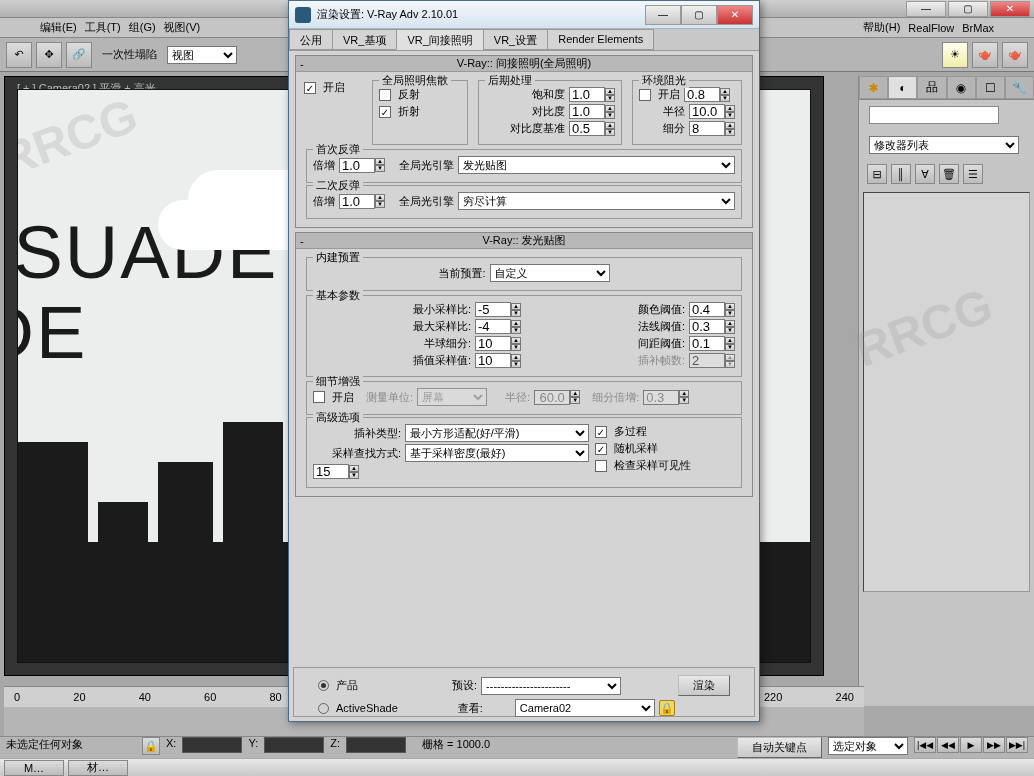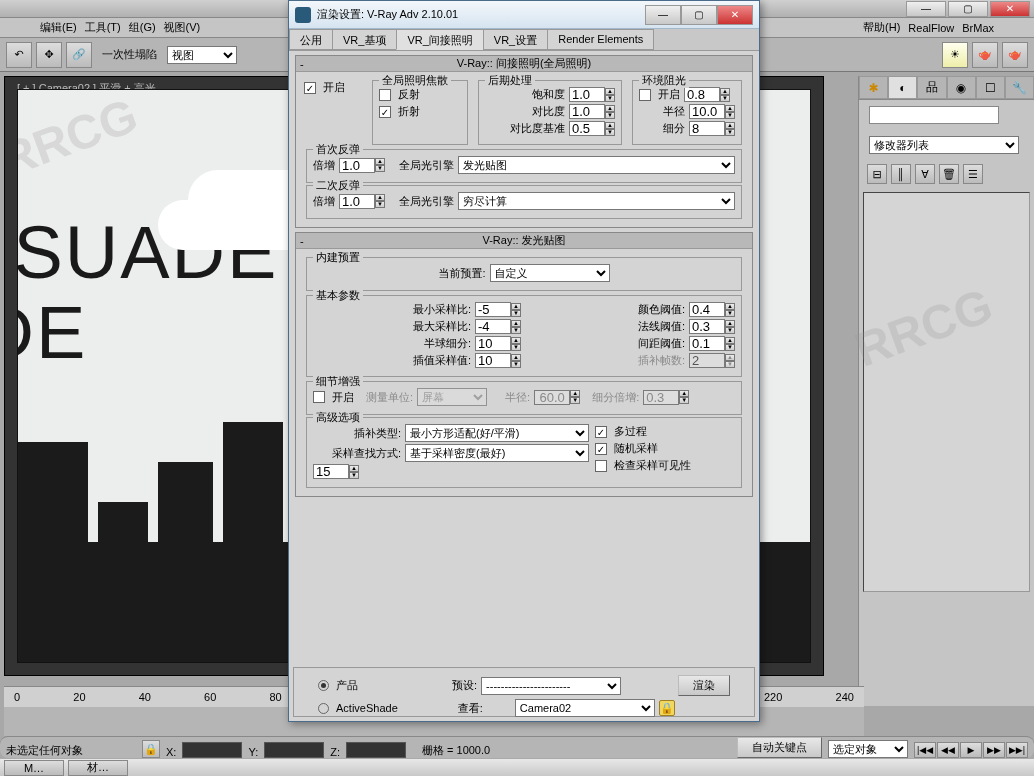--- a/index.html
+++ b/index.html
@@ -17,21 +17,21 @@
 .viewport-canvas { position:absolute; left:12px; top:12px; right:12px; bottom:12px; background:#fff; overflow:hidden; border:1px solid #111;}
 .viewport-label { position:absolute; left:12px; top:4px; color:#bbb; font-size:11px;}
 .city-sky { position:absolute; inset:0; background:#eceeed;}
 .bigtxt { position:absolute; left:-60px; top:120px; font-size:74px; font-weight:400; letter-spacing:2px; color:#1a1a1a; font-family:Arial,sans-serif;}
 .bigtxt2 { position:absolute; left:-60px; top:200px; font-size:74px; font-weight:400; letter-spacing:2px; color:#1a1a1a; font-family:Arial,sans-serif;}
 .cloud { position:absolute; background:#fff; border-radius:50px;}
 .bld { position:absolute; bottom:0; background:#1b1b1b;}
 .timeline { position:absolute; left:4px; bottom:40px; right:170px; height:50px; background:#b5b5b5; border-top:1px solid #888;}
 .timeline-ruler { height:20px; background:#d0d0d0; display:flex; align-items:center; justify-content:space-between; padding:0 10px; font-size:10px;}
 .timeline-frame { position:absolute; left:330px; top:-14px; background:#3a6fb7; color:#fff; padding:1px 6px; border:1px solid #204a82; font-size:10px;}
-.statusbar { position:absolute; left:0; right:0; bottom:18px; height:22px; background:#b5b5b5; display:flex; align-items:flex-end; padding:0 6px; gap:6px; border-top:1px solid #888; font-size:10px;border-radius:8px;}
+.statusbar { position:absolute; left:0; right:0; bottom:18px; height:22px; background:#b5b5b5; display:flex; align-items:flex-start; padding:0 6px; gap:6px; border-top:1px solid #888; font-size:10px;}
 .taskbar { position:absolute; left:0; right:0; bottom:0; height:18px; background:linear-gradient(#e8e8e8,#c8c8c8); display:flex; align-items:center; padding:0 4px; gap:4px; font-size:10px; border-top:1px solid #aaa;}
 .cmdpanel { position:absolute; right:0; top:76px; width:176px; bottom:70px; background:#c5c5c5; border-left:1px solid #888;}
 .cmdtabs { height:24px; display:flex; background:#b5b5b5; border-bottom:1px solid #888;}
 .cmdtabs div { flex:1; border:1px solid #999; display:flex; align-items:center; justify-content:center; cursor:pointer; font-size:12px;}
 .cmdpanel select { width:150px; margin:6px 10px; font-size:11px;}
 .cmdpanel-tools { display:flex; gap:4px; padding:4px 8px;}
 .cmdpanel-body { background:#d5d5d5; height:400px; margin:4px; border:1px inset #999;}
 
 .dlg { position:absolute; left:288px; top:0; width:472px; height:722px; background:#d4d4d4; border:1px solid #4a6b8a; box-shadow:2px 2px 8px rgba(0,0,0,.4);}
 .dlg-title { height:28px; background:linear-gradient(#f3f7fb,#d6e4f0); display:flex; align-items:center; padding:0 6px; border-bottom:1px solid #a4b8cc;}

